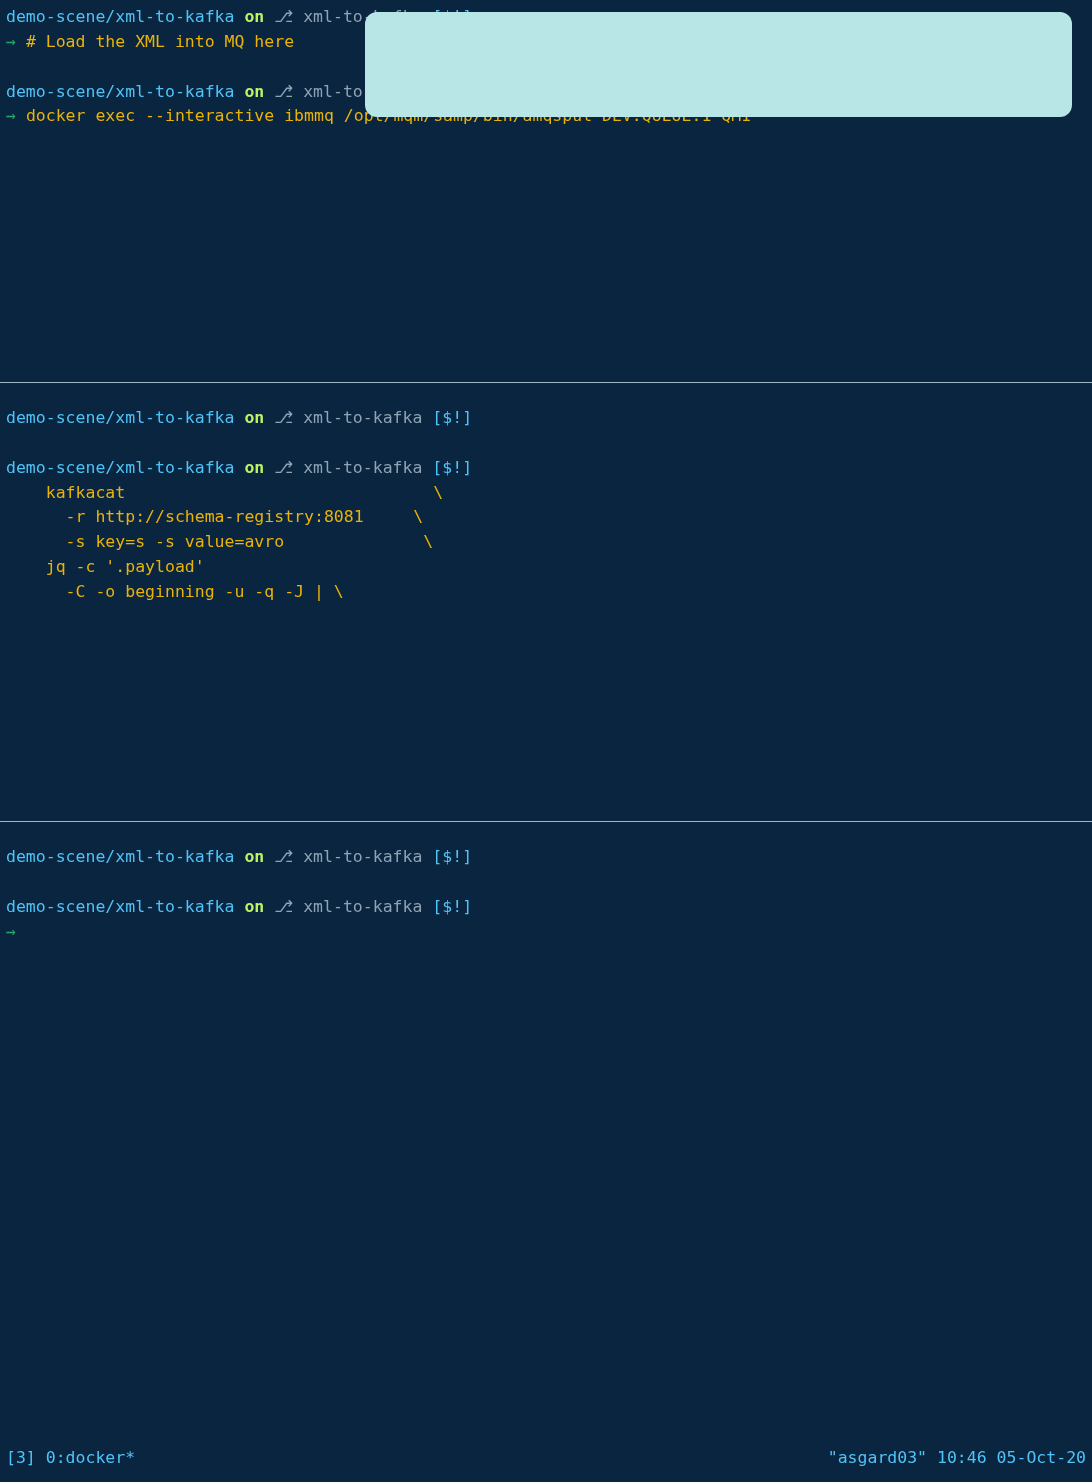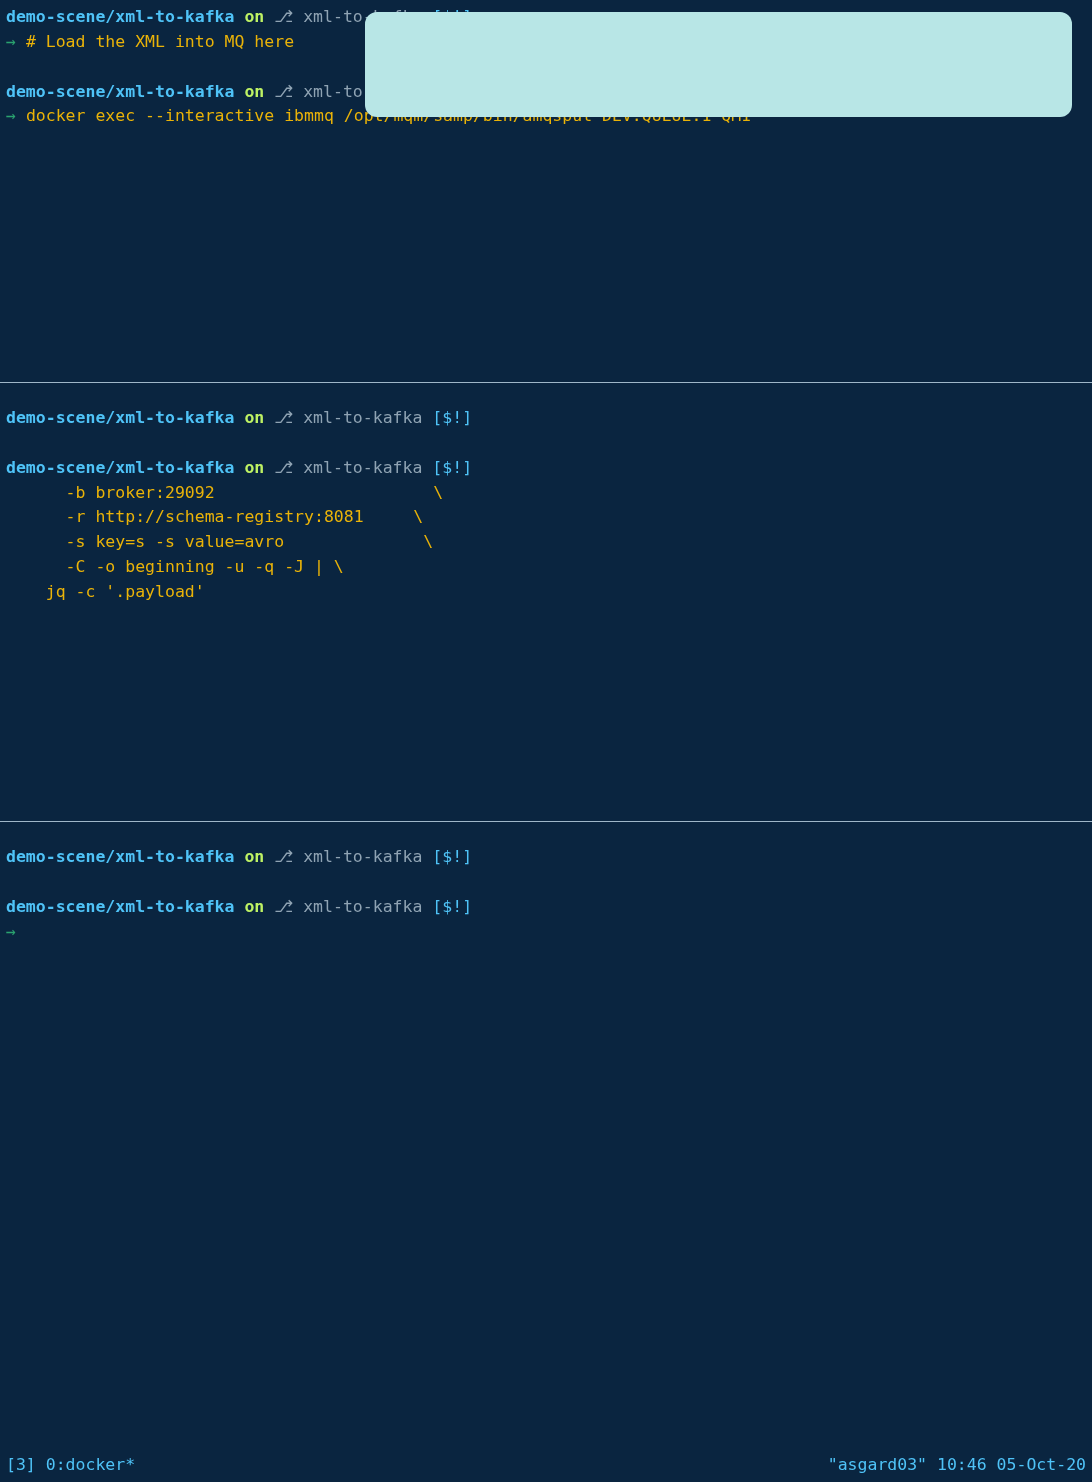--- a/index.html
+++ b/index.html
@@ -15,21 +15,21 @@
       overflow: hidden;
     }
     .pane { padding: 5px 0 0 6px; }
     .divider {
       border: none;
       border-top: 1px solid #9fb7c9;
       margin: 0;
     }
     .prompt-line { white-space: pre; }
     .cmd-line { white-space: pre-wrap; word-break: break-all; }
-    .path { color: #4fc3f7; font-weight: bold; }
+    .path { color: #4fc3f7; font-weight: normal; }
     .on { color: #bef264; font-weight: bold; }
     .branch-icon { color: #8fa3b3; font-weight: normal; }
     .branch { color: #8fa3b3; font-weight: normal; }
     .flags { color: #4fc3f7; font-weight: normal; }
     .arrow { color: #2aa36f; font-weight: normal; }
     .cmd { color: #eab308; }
     .cursor {
       display: inline-block;
       width: 10px;
       height: 20px;
@@ -43,21 +43,21 @@
       left: 365px;
       right: 20px;
       height: 105px;
       background: #b8e6e6;
       border-radius: 12px;
     }
     .statusbar {
       position: absolute;
       left: 0;
       right: 0;
-      bottom: 0;
+      bottom: 7px;
       background: #0a2540;
       color: #4fc3f7;
       padding: 2px 6px 4px 6px;
       font-size: 16.5px;
       display: flex;
       justify-content: space-between;
       white-space: pre;
     }
     .pane1 { height: 382px; }
     .pane2 { height: 438px; }
@@ -77,25 +77,25 @@
   <div class="cmd-line"><span class="arrow">→ </span><span class="cmd">docker exec --interactive ibmmq /opt/mqm/samp/bin/amqsput DEV.QUEUE.1 QM1</span></div>
 </div>
 
 <hr class="divider">
 
 <div class="pane pane2">
   <div style="height:18px"></div>
   <div class="prompt-line"><span class="path">demo-scene/xml-to-kafka</span><span class="on"> on </span><span class="branch-icon">⎇</span><span class="branch"> xml-to-kafka </span><span class="flags">[$!]</span></div>
   <div class="blank"></div>
   <div class="prompt-line"><span class="path">demo-scene/xml-to-kafka</span><span class="on"> on </span><span class="branch-icon">⎇</span><span class="branch"> xml-to-kafka </span><span class="flags">[$!]</span></div>
-  <div class="cmd-line"><span class="cmd">      -b broker:29092                      \</span></div>
+  <div class="cmd-line"><span class="cmd">    kafkacat                               \</span></div>
   <div class="cmd-line"><span class="cmd">      -r http://schema-registry:8081     \</span></div>
   <div class="cmd-line"><span class="cmd">      -s key=s -s value=avro              \</span></div>
+  <div class="cmd-line"><span class="cmd">    jq -c '.payload'</span></div>
   <div class="cmd-line"><span class="cmd">      -C -o beginning -u -q -J | \</span></div>
-  <div class="cmd-line"><span class="cmd">    jq -c '.payload'</span></div>
 </div>
 
 <hr class="divider">
 
 <div class="pane pane3">
   <div style="height:18px"></div>
   <div class="prompt-line"><span class="path">demo-scene/xml-to-kafka</span><span class="on"> on </span><span class="branch-icon">⎇</span><span class="branch"> xml-to-kafka </span><span class="flags">[$!]</span></div>
   <div class="blank"></div>
   <div class="prompt-line"><span class="path">demo-scene/xml-to-kafka</span><span class="on"> on </span><span class="branch-icon">⎇</span><span class="branch"> xml-to-kafka </span><span class="flags">[$!]</span></div>
   <div class="cmd-line"><span class="arrow">→ </span></div>

